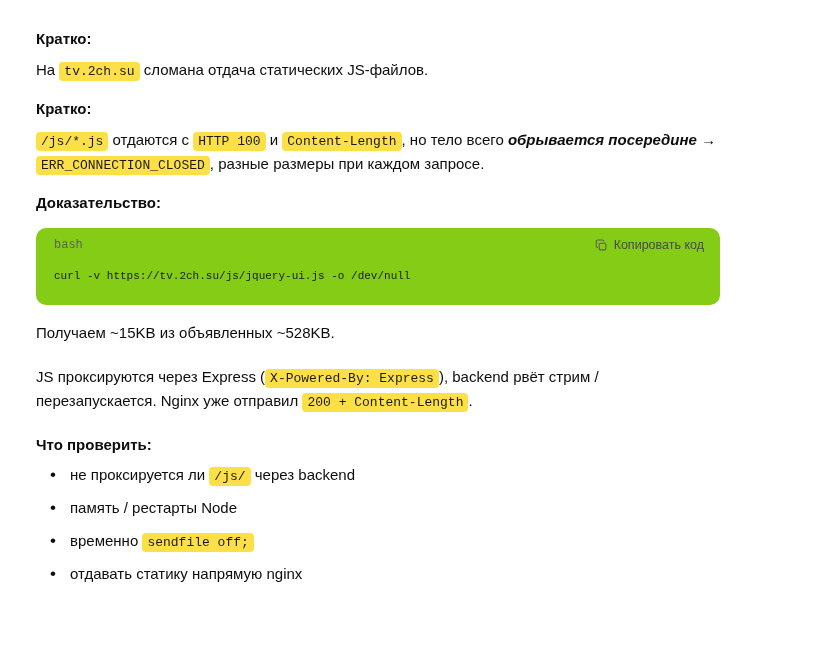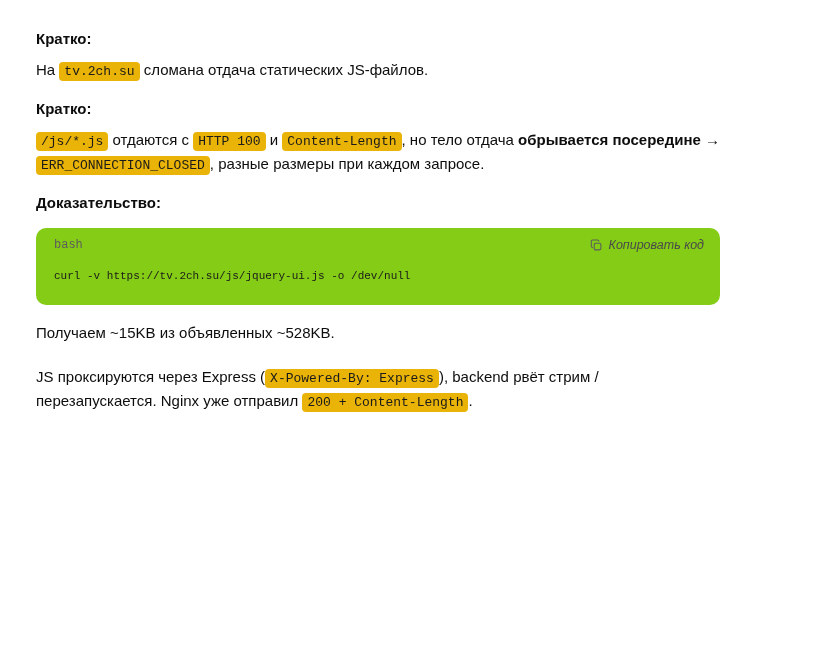--- a/index.html
+++ b/index.html
@@ -31,28 +31,29 @@
   }
   .para {
     font-size: 15px;
     line-height: 1.62;
     margin: 0;
     color: #0d0d0d;
   }
   code, .code {
     font-family: "Liberation Mono", "DejaVu Sans Mono", monospace;
     font-size: 13px;
-    background: #eab308;
+    background: #fde047;
     border-radius: 4px;
     padding: 2px 5px;
     color: #1a1a1a;
     white-space: nowrap;
   }
   .strong {
     font-weight: bold;
+    font-style: italic;
   }
   .codeblock {
     background: #84cc16;
     border-radius: 10px;
     margin: 14px 0 16px 0;
     overflow: hidden;
   }
   .codeblock-header {
     display: flex;
     align-items: center;
@@ -66,21 +67,20 @@
     display: flex;
     align-items: center;
     gap: 6px;
     font-family: "Liberation Sans", sans-serif;
     font-size: 12.5px;
     color: #4a4a4a;
     cursor: pointer;
     background: none;
     border: none;
     padding: 0;
-    font-style: italic;
   }
   .copy-icon svg {
     display: block;
   }
   .codeblock-body {
     padding: 10px 18px 20px 18px;
     font-family: Liberation Mono, monospace;
     font-size: 11px;
     color: #1a1a1a;
     line-height: 1.5;
@@ -112,21 +112,21 @@
 
 <div class="page">
 
   <div class="section">
     <p class="heading">Кратко:</p>
     <p class="para"><span>На </span><code>tv.2ch.su</code><span> сломана отдача статических JS-файлов.</span></p>
   </div>
 
   <div class="section">
     <p class="heading">Кратко:</p>
-    <p class="para"><code>/js/*.js</code><span> отдаются с </span><code>HTTP 100</code><span> и </span><code>Content-Length</code><span>, но тело отдача </span><span class="strong">обрывается посередине →</span> <code>ERR_CONNECTION_CLOSED</code><span>, разные размеры при каждом запросе.</span></p>
+    <p class="para"><code>/js/*.js</code><span> отдаются с </span><code>HTTP 100</code><span> и </span><code>Content-Length</code><span>, но тело всего </span><span class="strong">обрывается посередине →</span> <code>ERR_CONNECTION_CLOSED</code><span>, разные размеры при каждом запросе.</span></p>
   </div>
 
   <div class="section">
     <p class="heading">Доказательство:</p>
     <div class="codeblock">
       <div class="codeblock-header">
         <span>bash</span>
         <button class="copy-btn">
           <span class="copy-icon">
             <svg width="13" height="13" viewBox="0 0 16 16" fill="none" stroke="#5d5d5d" stroke-width="1.3">
@@ -140,15 +140,22 @@
       <div class="codeblock-body">curl -v https://tv.2ch.su/js/jquery-ui.js -o /dev/null</div>
     </div>
     <p class="para">Получаем ~15KB из объявленных ~528KB.</p>
   </div>
 
   <div class="section" style="margin-top:20px;">
     <p class="para"><span>JS проксируются через Express (</span><code>X-Powered-By: Express</code><span>), backend рвёт стрим / перезапускается. Nginx уже отправил </span><code>200 + Content-Length</code><span>.</span></p>
   </div>
 
   <div class="section" style="margin-top:20px;">
+    <p class="heading">Что проверить:</p>
+    <ul class="check-list">
+      <li><span>не проксируется ли </span><code>/js/</code><span> через backend</span></li>
+      <li><span>память / рестарты Node</span></li>
+      <li><span>временно </span><code>sendfile off;</code></li>
+      <li><span>отдавать статику напрямую nginx</span></li>
+    </ul>
   </div>
 
 </div>
 
 </body></html>

